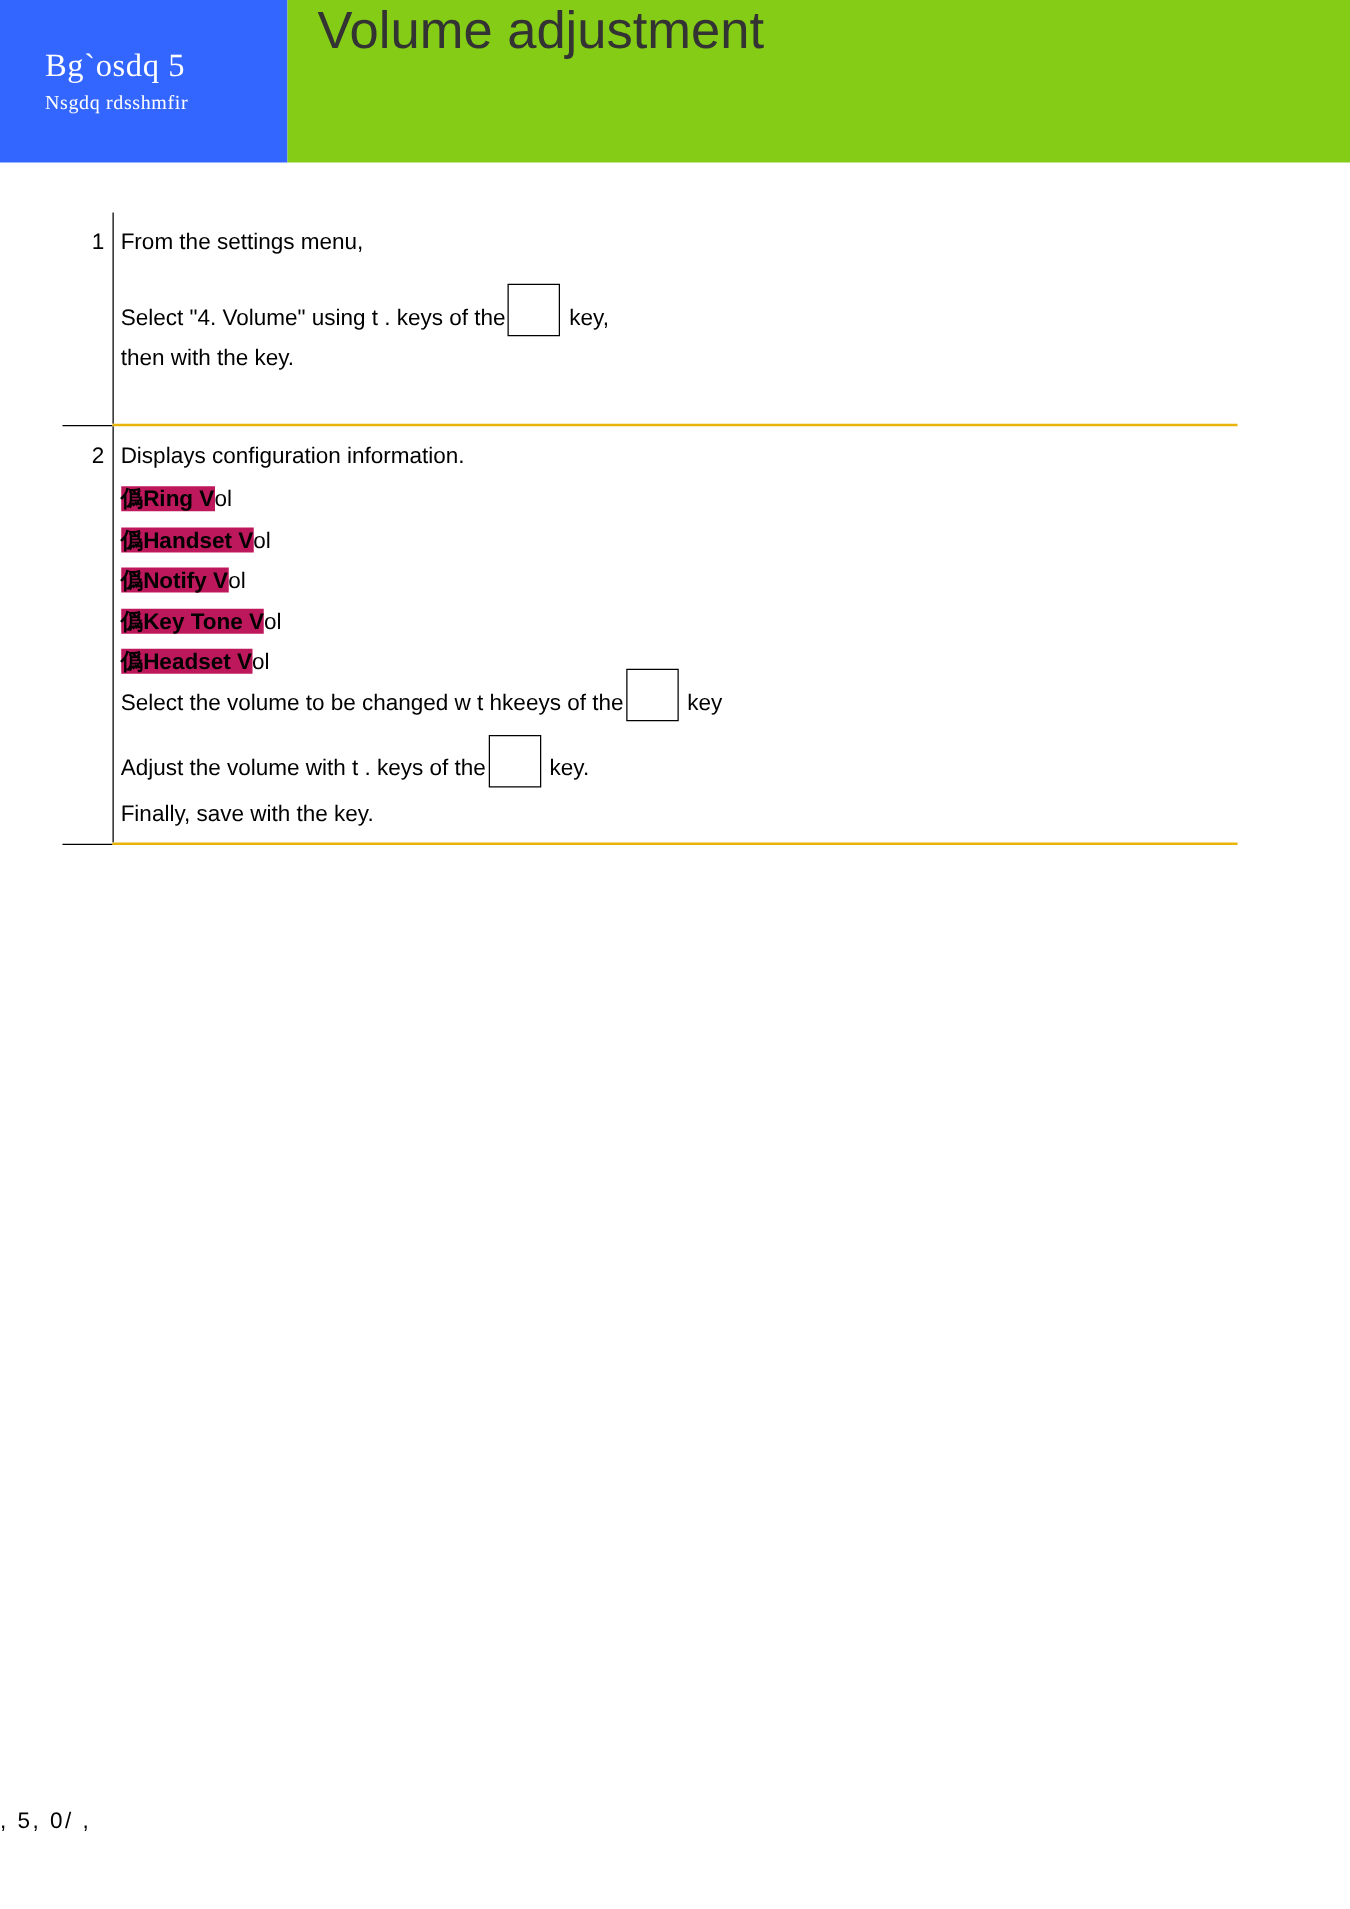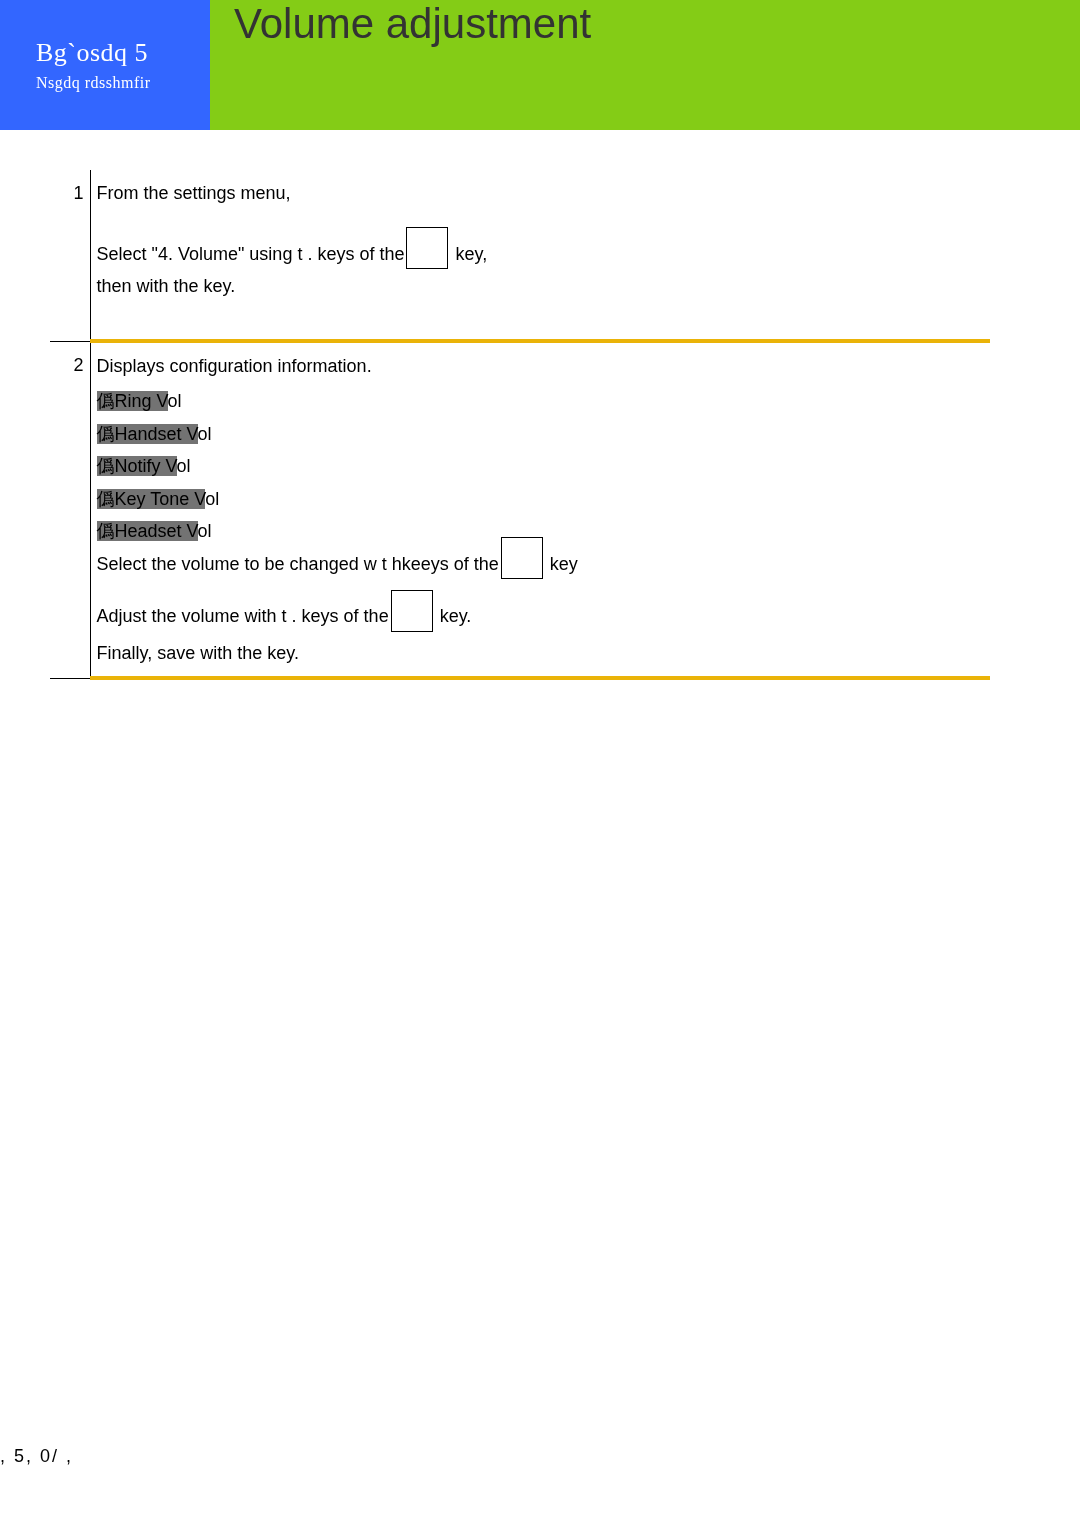--- a/index.html
+++ b/index.html
@@ -8,21 +8,21 @@
     background: #fff;
     width: 1080px;
     height: 1527px;
     position: relative;
   }
   .header-band {
     display: flex;
     height: 130px;
   }
   .header-left {
-    width: 210px;
+    width: 230px;
     background: #3366ff;
     color: #fff;
     padding: 38px 16px 0 36px;
   }
   .chapter-label {
     font-size: 26px;
     font-family: serif;
     letter-spacing: 0.5px;
   }
   .chapter-sub {
@@ -68,26 +68,27 @@
   td.num {
     width: 40px;
     text-align: right;
     font-size: 24px;
     border-right: 1px solid #000;
     border-bottom: 1px solid #000;
     padding-right: 8px;
     padding-top: 6px;
   }
   td.body {
-    border-bottom: 4px solid #eab308;
+    border-bottom: 2px solid #eab308;
     padding-left: 10px;
   }
   .blank-space { height: 30px; }
   .hl {
-    background: #737373;
+    background: #be185d;
+    font-weight: bold;
   }
   .cfg-line { margin: 2px 0; }
   .key-box {
     display: inline-block;
     width: 42px;
     height: 42px;
     border: 1px solid #000;
     vertical-align: middle;
     margin: 0 2px -10px 2px;
     position: relative;

